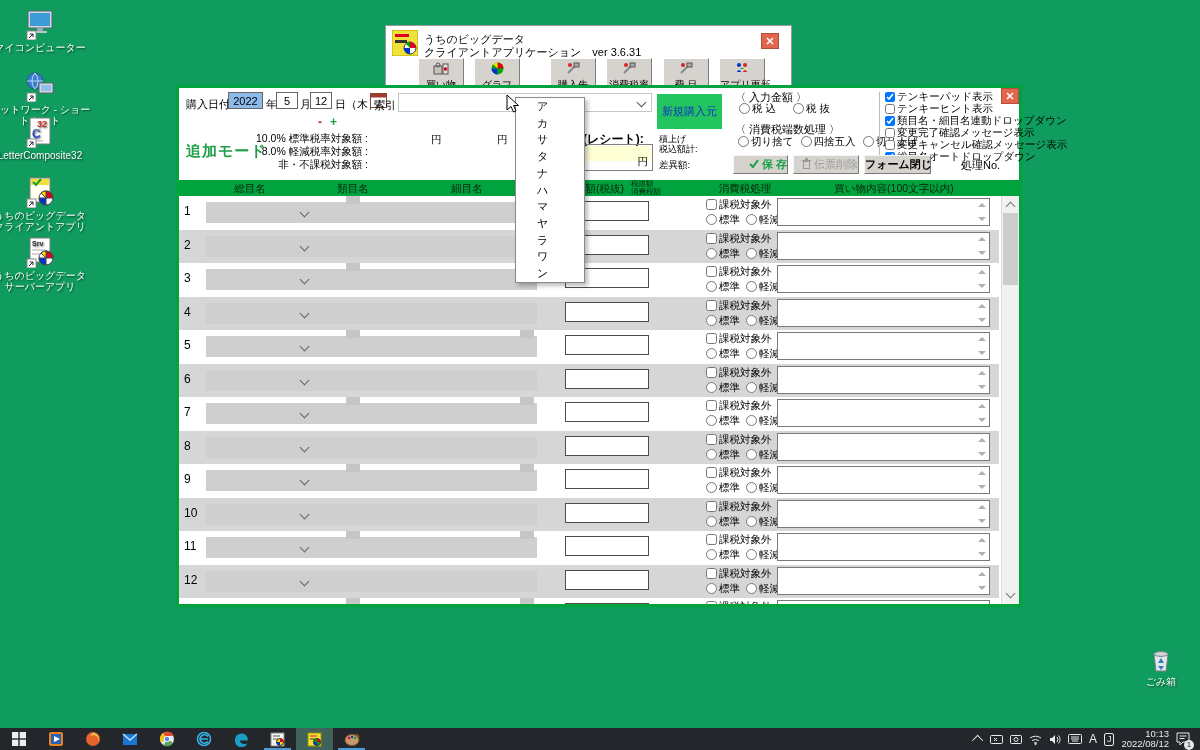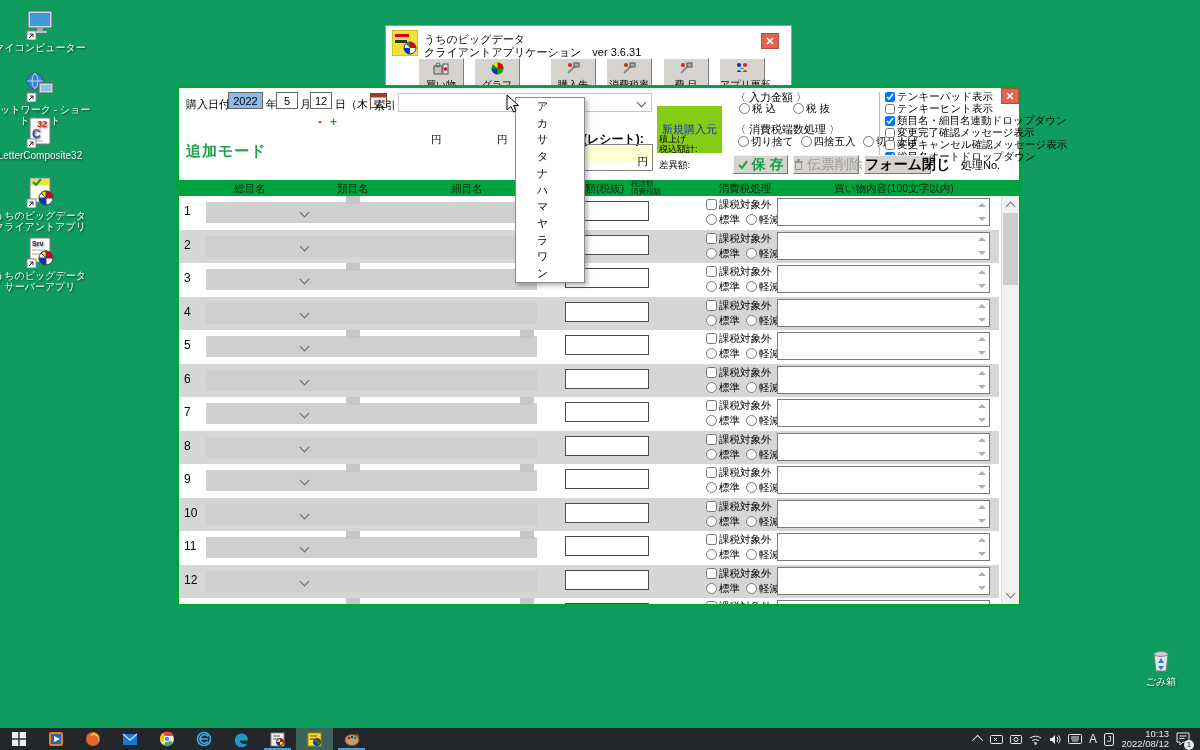--- a/index.html
+++ b/index.html
@@ -27,21 +27,21 @@
   #form .abs{position:absolute}
   .lbl{position:absolute;font-size:11px;white-space:nowrap}
   .dbox{position:absolute;top:4px;height:17px;border:1px solid #666;background:#fff;
         font-size:11px;text-align:center;line-height:17px;box-sizing:border-box}
   .chev{position:absolute;width:6px;height:6px;border-left:1.5px solid #555;border-bottom:1.5px solid #555;
         transform:rotate(-45deg)}
   .fradio label,.optrow{font-size:10.5px;white-space:nowrap}
   input[type=checkbox],input[type=radio]{width:11px;height:11px;margin:0 2px 0 0;vertical-align:-2px}
   .optrow{display:block;height:12px;line-height:12px}
   .fbtn{position:absolute;top:67px;height:19px;background:#d6d3ce;border:1px solid;
-        border-color:#f6f6f6 #7a7a7a #7a7a7a #f6f6f6;font-size:14px;text-align:center;
+        border-color:#f6f6f6 #7a7a7a #7a7a7a #f6f6f6;font-size:11px;text-align:right;
         line-height:16px;box-sizing:border-box;white-space:nowrap}
   
   #thead{position:absolute;left:0;top:92px;width:840px;height:16px;background:#00a33d}
   .th{position:absolute;top:2px;font-size:10.5px;transform:translateX(-50%);white-space:nowrap;color:#07230c}
   .th5{position:absolute;left:452px;top:0;font-size:7.5px;line-height:8px;color:#07230c}
   #rows{position:absolute;left:0;top:108px;width:820px;height:408px;overflow:hidden}
   .trow{position:absolute;left:0;width:820px;height:33.5px}
   .trow.odd{background:#fff}.trow.even{background:#d6d6d6}
   .rownum{position:absolute;left:5px;top:8px;font-size:12px}
   .rcombo{position:absolute;left:27px;top:6px;width:331px;height:21px;background:#cfcfcf}
@@ -242,21 +242,21 @@
     <rect x="0.5" y="0.5" width="16" height="4" fill="#a23b2e"></rect>
     <path d="M4 8h3M8 8h3M12 8h3M4 11h3M8 11h3" stroke="#555"></path>
   </svg>
   <span class="abs" style="left:139px;top:27px;font-weight:bold;color:#b03020;font-size:12px">-</span>
   <span class="abs" style="left:151px;top:27px;font-weight:bold;color:#17a048;font-size:12px">+</span>
 
   <span class="lbl" style="left:195px;top:10px">索引</span>
   <div class="abs" style="left:219px;top:5px;width:254px;height:19px;border:1px solid #c6c6c6;background:#fff;box-sizing:border-box">
     <span class="chev" style="right:6px;top:5px"></span>
   </div>
-  <span class="abs" style="left:478px;top:18px;background:#84cc16;color:#1230c8;padding:16px 5px">新規購入元</span>
+  <span class="abs" style="left:478px;top:6px;background:#22c55e;color:#1230c8;padding:10px 5px">新規購入元</span>
 
   <span class="lbl" style="left:556px;top:2px">〈 入力金額 〉</span>
   <span class="abs fradio" style="left:560px;top:14px">
     <label><input type="radio" name="amt" style=""><span>税 込</span></label>
     <label style="margin-left:14px"><input type="radio" name="amt" style=""><span>税 抜</span></label>
   </span>
   <span class="lbl" style="left:556px;top:34px">〈 消費税端数処理 〉</span>
   <span class="abs fradio" style="left:559px;top:47px">
     <label><input type="radio" name="rnd" style=""><span>切り捨て</span></label>
     <label style="margin-left:4px"><input type="radio" name="rnd" style=""><span>四捨五入</span></label>
@@ -273,20 +273,25 @@
       <label class="optrow"><input type="checkbox" checked="" style="height: 10px; width: 10px;"><span>総目名オートドロップダウン</span></label>
     </div>
 
   <div class="closebtn" style="left:822px;top:0">
     <svg width="8" height="8">
         <path d="M1 1l6 6M7 1l-6 6" stroke="#fff" stroke-width="1.6"></path>
       </svg>
   </div>
 
   <span class="abs" style="left:7px;top:54px;font-size:15px;font-weight:bold;color:#1fa048;letter-spacing:1px">追加モード</span>
+  <div class="abs" style="left:64px;top:44px;width:125px;text-align:right;font-size:10.5px;line-height:13px">
+    <div>10.0% 標準税率対象額 :</div>
+    <div>8.0% 軽減税率対象額 :</div>
+    <div>非・不課税対象額 :</div>
+  </div>
   <span class="lbl" style="left:252px;top:45px;font-size:10.5px">円</span>
   <span class="lbl" style="left:318px;top:45px;font-size:10.5px">円</span>
 
   <span class="abs" style="left:368px;top:43px;font-size:12px;font-weight:bold;white-space:nowrap">合計額(レシート):</span>
   <div class="abs" style="left:364px;top:56px;width:110px;height:27px;border:1px solid #808080;box-sizing:border-box">
     <div style="position:absolute;left:1px;top:1px;right:1px;height:15px;background:#ffffd6"></div>
     <span style="position:absolute;right:4px;bottom:1px;font-size:10.5px">円</span>
   </div>
   <div class="abs" style="left:480px;top:46px;font-size:9px;line-height:10px">
     <div>積上げ</div>

